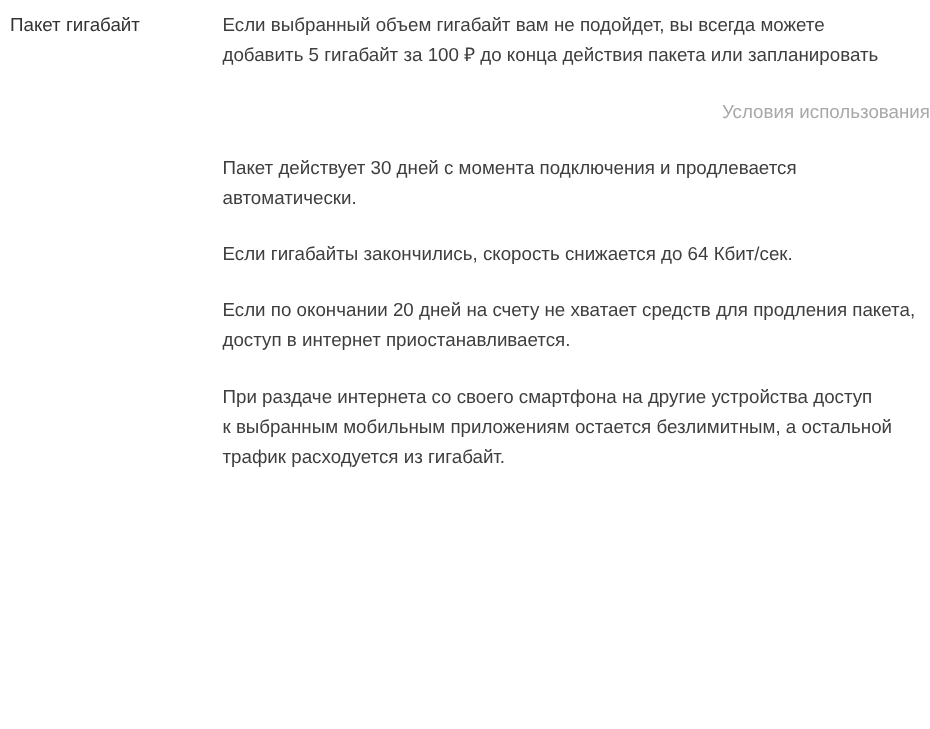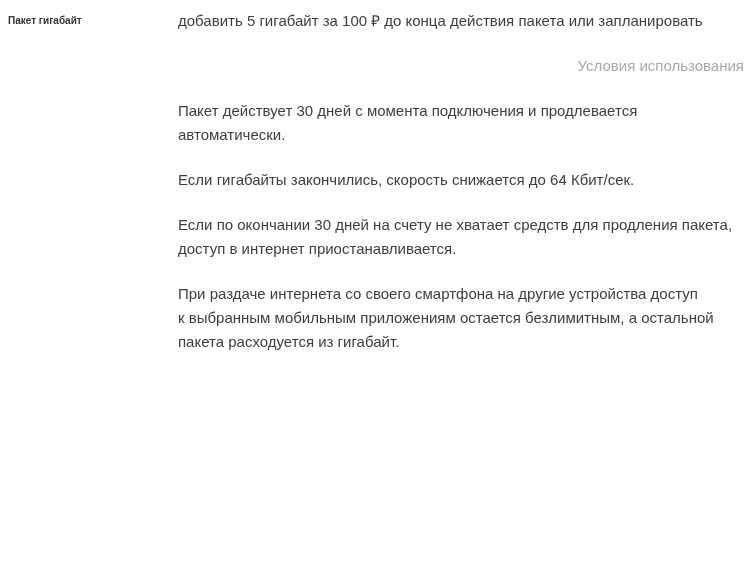--- a/index.html
+++ b/index.html
@@ -17,22 +17,22 @@
     overflow:hidden;
   }
   .row{
     display:flex;
     align-items:flex-start;
     padding-top:9px;
   }
   .label{
     flex:0 0 170px;
     padding-left:8px;
-    font-weight:700;
-    font-size:10px;
+    font-weight:400;
+    font-size:15px;
     line-height:24px;
     color:var(--label-text);
   }
   .content{
     flex:1;
     min-width:0;
     font-size:15px;
     line-height:24px;
     color:var(--body-text);
   }
@@ -40,35 +40,36 @@
   .para.muted{color:var(--muted-text);text-align:right;}
   .line{white-space:nowrap;}
 </style>
 </head>
 <body>
 
 <div class="row">
   <div class="label">Пакет гигабайт</div>
   <div class="content">
       <div class="para body">
+        <div class="line">Если выбранный объем гигабайт вам не подойдет, вы всегда можете</div>
         <div class="line">добавить 5 гигабайт за 100 ₽ до конца действия пакета или запланировать</div>
       </div>
       <div class="para muted">
         <div class="line">Условия использования</div>
       </div>
       <div class="para body">
         <div class="line">Пакет действует 30 дней с момента подключения и продлевается</div>
         <div class="line">автоматически.</div>
       </div>
       <div class="para body">
         <div class="line">Если гигабайты закончились, скорость снижается до 64 Кбит/сек.</div>
       </div>
       <div class="para body">
-        <div class="line">Если по окончании 30 дней на счету не хватает средств для продления пакета,</div>
+        <div class="line">Если по окончании 20 дней на счету не хватает средств для продления пакета,</div>
         <div class="line">доступ в интернет приостанавливается.</div>
       </div>
       <div class="para body">
         <div class="line">При раздаче интернета со своего смартфона на другие устройства доступ</div>
         <div class="line">к выбранным мобильным приложениям остается безлимитным, а остальной</div>
-        <div class="line">пакета расходуется из гигабайт.</div>
+        <div class="line">трафик расходуется из гигабайт.</div>
       </div>
     </div>
 </div>
 
 </body></html>

